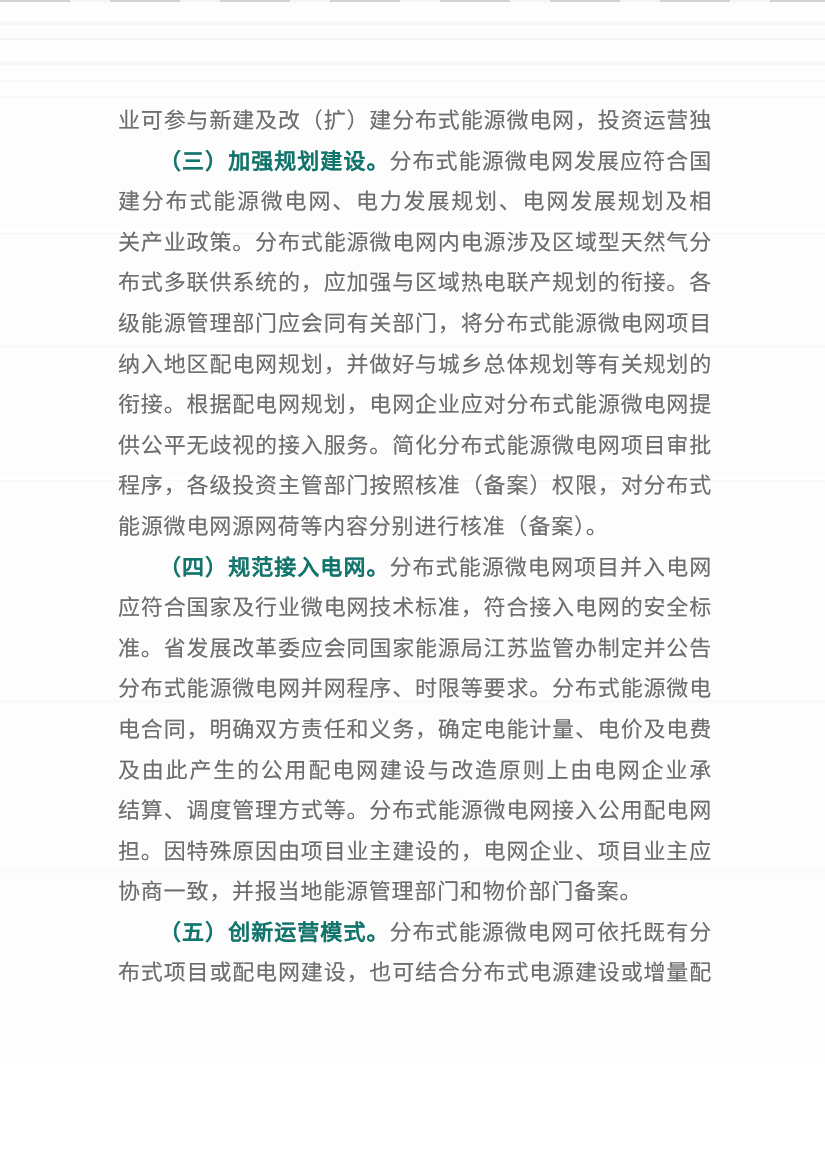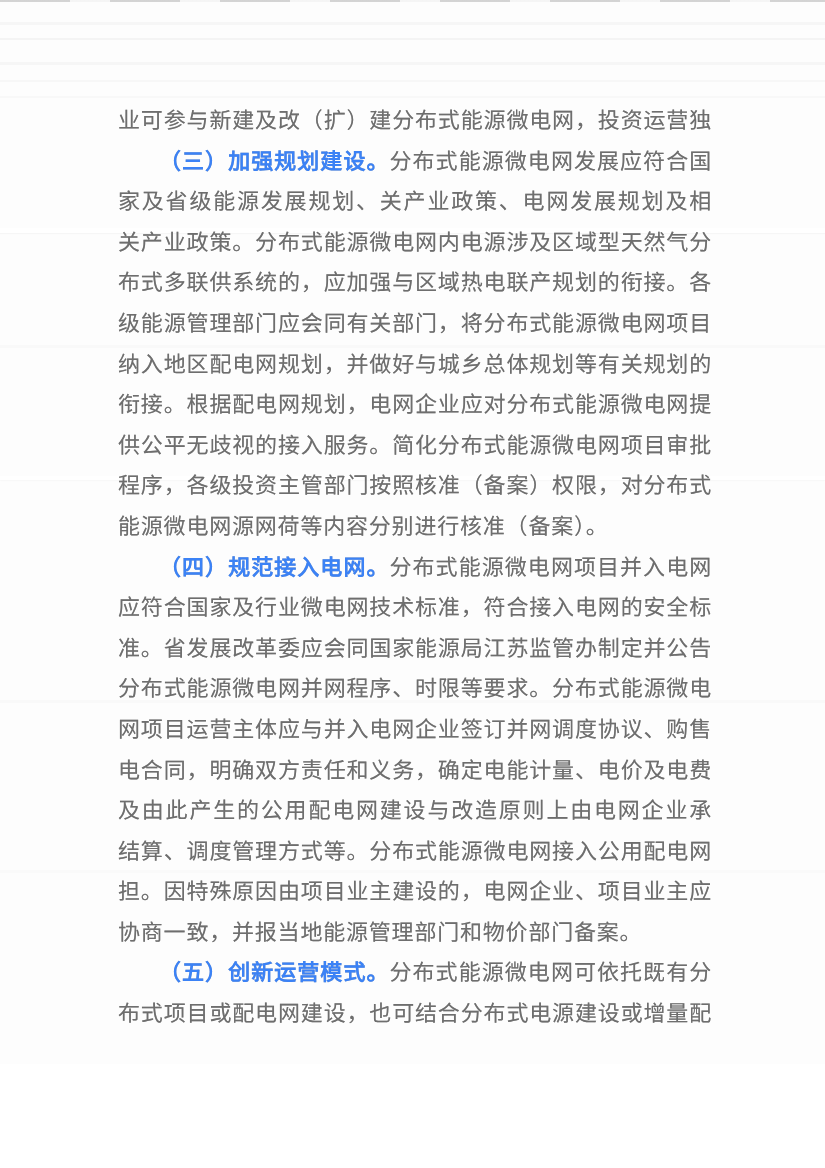--- a/index.html
+++ b/index.html
@@ -62,21 +62,21 @@
     text-shadow: 0 0 0.5px rgba(120,120,120,0.55);
   }
   .line.end {
     text-align-last: left;
   }
   .line.indent {
     padding-left: 41px;
   }
   .lead {
     font-weight: 700;
-    color: #3b82f6;
+    color: #0f766e;
   }
 </style>
 </head>
 <body>
 
 <div class="page">
 
   <div class="topline"></div>
   <div class="band b1"></div>
   <div class="band b2"></div>
@@ -87,34 +87,33 @@
   <div class="band b7"></div>
   <div class="band b8"></div>
   <div class="band b9"></div>
   <div class="band b10"></div>
   <div class="band b11"></div>
   <div class="band b12"></div>
 
   <div class="textblock">
     <div class="line"><span>业可参与新建及改（扩）建分布式能源微电网，投资运营独</span></div>
     <div class="line indent"><span class="lead">（三）加强规划建设。</span><span>分布式能源微电网发展应符合国</span></div>
-    <div class="line"><span>家及省级能源发展规划、关产业政策、电网发展规划及相</span></div>
+    <div class="line"><span>建分布式能源微电网、电力发展规划、电网发展规划及相</span></div>
     <div class="line"><span>关产业政策。分布式能源微电网内电源涉及区域型天然气分</span></div>
     <div class="line"><span>布式多联供系统的，应加强与区域热电联产规划的衔接。各</span></div>
     <div class="line"><span>级能源管理部门应会同有关部门，将分布式能源微电网项目</span></div>
     <div class="line"><span>纳入地区配电网规划，并做好与城乡总体规划等有关规划的</span></div>
     <div class="line"><span>衔接。根据配电网规划，电网企业应对分布式能源微电网提</span></div>
     <div class="line"><span>供公平无歧视的接入服务。简化分布式能源微电网项目审批</span></div>
     <div class="line"><span>程序，各级投资主管部门按照核准（备案）权限，对分布式</span></div>
     <div class="line end"><span>能源微电网源网荷等内容分别进行核准（备案）。</span></div>
     <div class="line indent"><span class="lead">（四）规范接入电网。</span><span>分布式能源微电网项目并入电网</span></div>
     <div class="line"><span>应符合国家及行业微电网技术标准，符合接入电网的安全标</span></div>
     <div class="line"><span>准。省发展改革委应会同国家能源局江苏监管办制定并公告</span></div>
     <div class="line"><span>分布式能源微电网并网程序、时限等要求。分布式能源微电</span></div>
-    <div class="line"><span>网项目运营主体应与并入电网企业签订并网调度协议、购售</span></div>
     <div class="line"><span>电合同，明确双方责任和义务，确定电能计量、电价及电费</span></div>
     <div class="line"><span>及由此产生的公用配电网建设与改造原则上由电网企业承</span></div>
     <div class="line"><span>结算、调度管理方式等。分布式能源微电网接入公用配电网</span></div>
     <div class="line"><span>担。因特殊原因由项目业主建设的，电网企业、项目业主应</span></div>
     <div class="line end"><span>协商一致，并报当地能源管理部门和物价部门备案。</span></div>
     <div class="line indent"><span class="lead">（五）创新运营模式。</span><span>分布式能源微电网可依托既有分</span></div>
     <div class="line"><span>布式项目或配电网建设，也可结合分布式电源建设或增量配</span></div>
   </div>
 
 </div>

